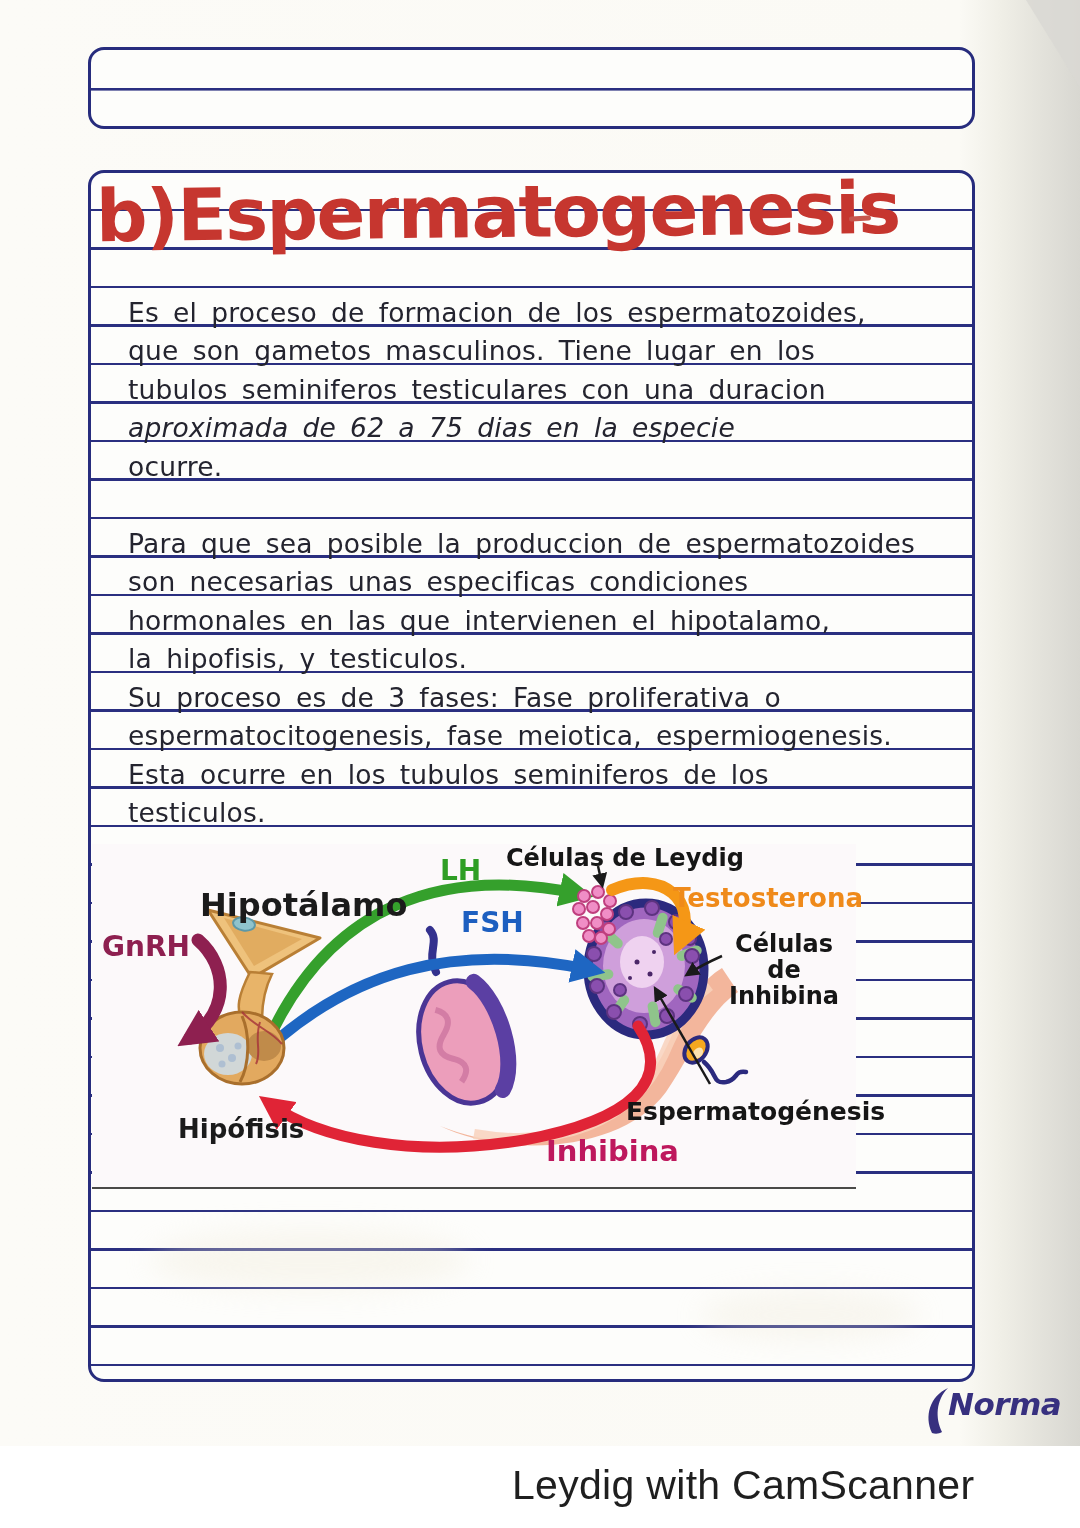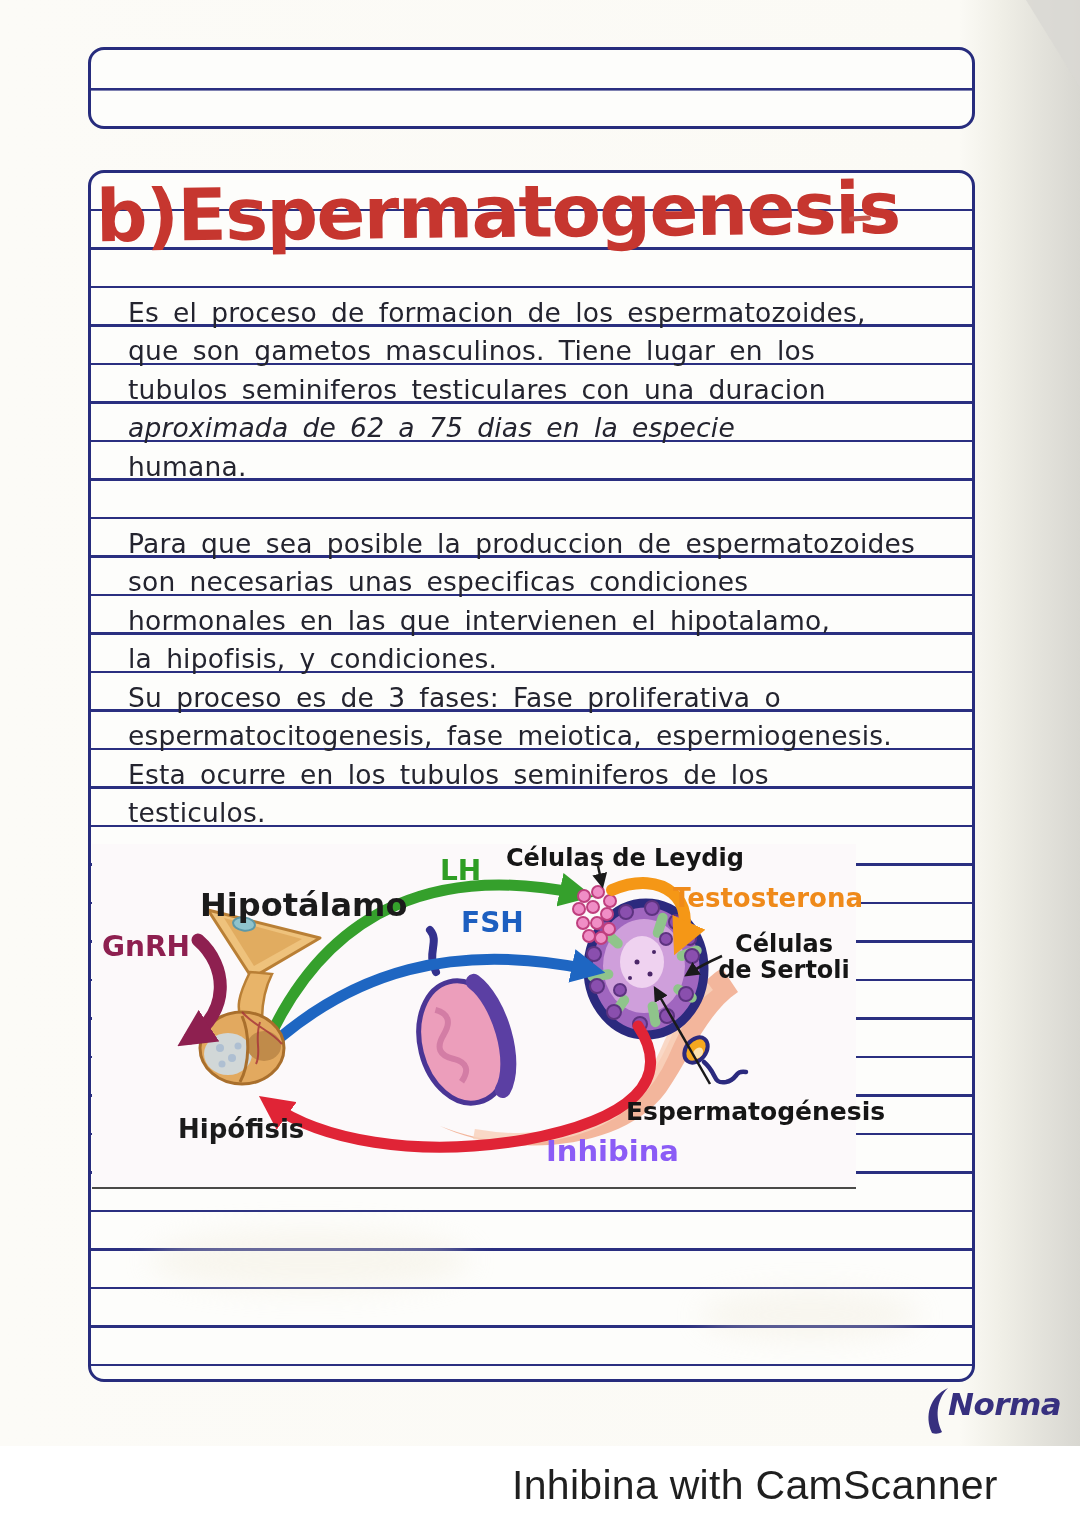--- a/index.html
+++ b/index.html
@@ -35,21 +35,21 @@
   .dlabel{position:absolute;font-weight:bold;white-space:nowrap;line-height:1.08;}
   .lbl-hipotalamo{left:108px;top:44px;font-size:32px;color:#1b1b1b;}
   .lbl-gnrh{left:10px;top:88px;font-size:28px;color:#8e2050;}
   .lbl-lh{left:341px;top:12px;font-size:28px;color:#2f9e25;margin-left:7px;}
   .lbl-fsh{left:369px;top:64px;font-size:28px;color:#1d5fc0;}
   .lbl-leydig{left:414px;top:2px;font-size:24px;color:#161616;}
   .lbl-testosterona{left:581px;top:40px;font-size:26px;color:#ef8a1a;}
   .lbl-sertoli{left:626px;top:88px;font-size:24px;color:#161616;width:132px;
     text-align:center;white-space:normal;}
   .lbl-espermatogenesis{left:534px;top:241px;font-size:25px;color:#161616;margin-top:13px;}
-  .lbl-inhibina{left:454px;top:292px;font-size:29px;color:#8b5cf6;}
+  .lbl-inhibina{left:454px;top:292px;font-size:29px;color:#be185d;}
   .lbl-hipofisis{left:86px;top:271px;font-size:26px;color:#1b1b1b;}
   
   .norma{position:absolute;left:922px;top:1386px;display:flex;}
   .norma-text{font-family:"DejaVu Sans",sans-serif;font-weight:bold;font-style:italic;
     font-size:31px;color:#37307f;letter-spacing:-0.5px;margin-left:-4px;}
   .watermark{position:absolute;left:512px;top:1462px;font-family:"Liberation Sans",sans-serif;
     font-size:41px;color:#1f1f1f;letter-spacing:.3px;white-space:nowrap;}
 </style>
 </head>
 <body>
@@ -63,26 +63,26 @@
 <div class="smudge" style="left:150px;top:1230px;width:320px;height:60px;background:#efe9d6;opacity:.35;"></div>
 <div class="smudge" style="left:700px;top:1290px;width:220px;height:50px;background:#ece5d2;opacity:.3;"></div>
 
 <div class="title">b)Espermatogenesis</div>
 <div class="title-dash"></div>
 
 <div class="hand" style="top:297px;">Es el proceso de formacion de los espermatozoides,</div>
 <div class="hand" style="top:335px;">que son gametos masculinos. Tiene lugar en los</div>
 <div class="hand" style="top:374px;">tubulos seminiferos testiculares con una duracion</div>
 <div class="hand" style="top:412px;font-style:italic;">aproximada de 62 a 75 dias en la especie</div>
-<div class="hand" style="top:451px;">humana.</div>
+<div class="hand" style="top:451px;">ocurre.</div>
 
 <div class="hand" style="top:528px;">Para que sea posible la produccion de espermatozoides</div>
 <div class="hand" style="top:566px;">son necesarias unas especificas condiciones</div>
 <div class="hand" style="top:605px;">hormonales en las que intervienen el hipotalamo,</div>
-<div class="hand" style="top:643px;">la hipofisis, y condiciones.</div>
+<div class="hand" style="top:643px;">la hipofisis, y testiculos.</div>
 <div class="hand" style="top:682px;">Su proceso es de 3 fases: Fase proliferativa o</div>
 <div class="hand" style="top:720px;">espermatocitogenesis, fase meiotica, espermiogenesis.</div>
 <div class="hand" style="top:759px;">Esta ocurre en los tubulos seminiferos de los</div>
 <div class="hand" style="top:797px;">testiculos.</div>
 
 <div class="diagram">
   <svg width="764" height="343" viewBox="0 0 764 343">
     <defs>
       <marker id="m-green" viewBox="0 0 10 10" refX="6" refY="5" markerWidth="3.1" markerHeight="3.1" orient="auto">
           <path d="M0 0 L10 5 L0 10 z" fill="#35a02c"></path>
@@ -203,26 +203,26 @@
     <path d="M 630 112 C 612 120 602 126 596 130" stroke="#1a1a1a" stroke-width="2.5" fill="none" marker-end="url(#m-black)"></path>
     <path d="M 618 240 L 564 146" stroke="#1a1a1a" stroke-width="2.5" fill="none" marker-end="url(#m-black)"></path>
   </svg>
 
   <div class="dlabel lbl-hipotalamo">Hipotálamo</div>
   <div class="dlabel lbl-gnrh">GnRH</div>
   <div class="dlabel lbl-lh">LH</div>
   <div class="dlabel lbl-fsh">FSH</div>
   <div class="dlabel lbl-leydig">Células de Leydig</div>
   <div class="dlabel lbl-testosterona">Testosterona</div>
-  <div class="dlabel lbl-sertoli">Células de Sertoli</div>
+  <div class="dlabel lbl-sertoli">Células de Inhibina</div>
   <div class="dlabel lbl-espermatogenesis">Espermatogénesis</div>
   <div class="dlabel lbl-inhibina">Inhibina</div>
   <div class="dlabel lbl-hipofisis">Hipófisis</div>
 </div>
 
 <div class="norma">
   <svg width="30" height="50" viewBox="0 0 30 50">
     <path d="M 10 47 C 2 30 8 10 26 2 C 14 14 13 32 20 46 C 17 48 13 48 10 47 Z" fill="#37307f"></path>
   </svg>
   <span class="norma-text">Norma</span>
 </div>
 
-<div class="watermark">Inhibina with CamScanner</div>
+<div class="watermark">Leydig with CamScanner</div>
 
 </body></html>

